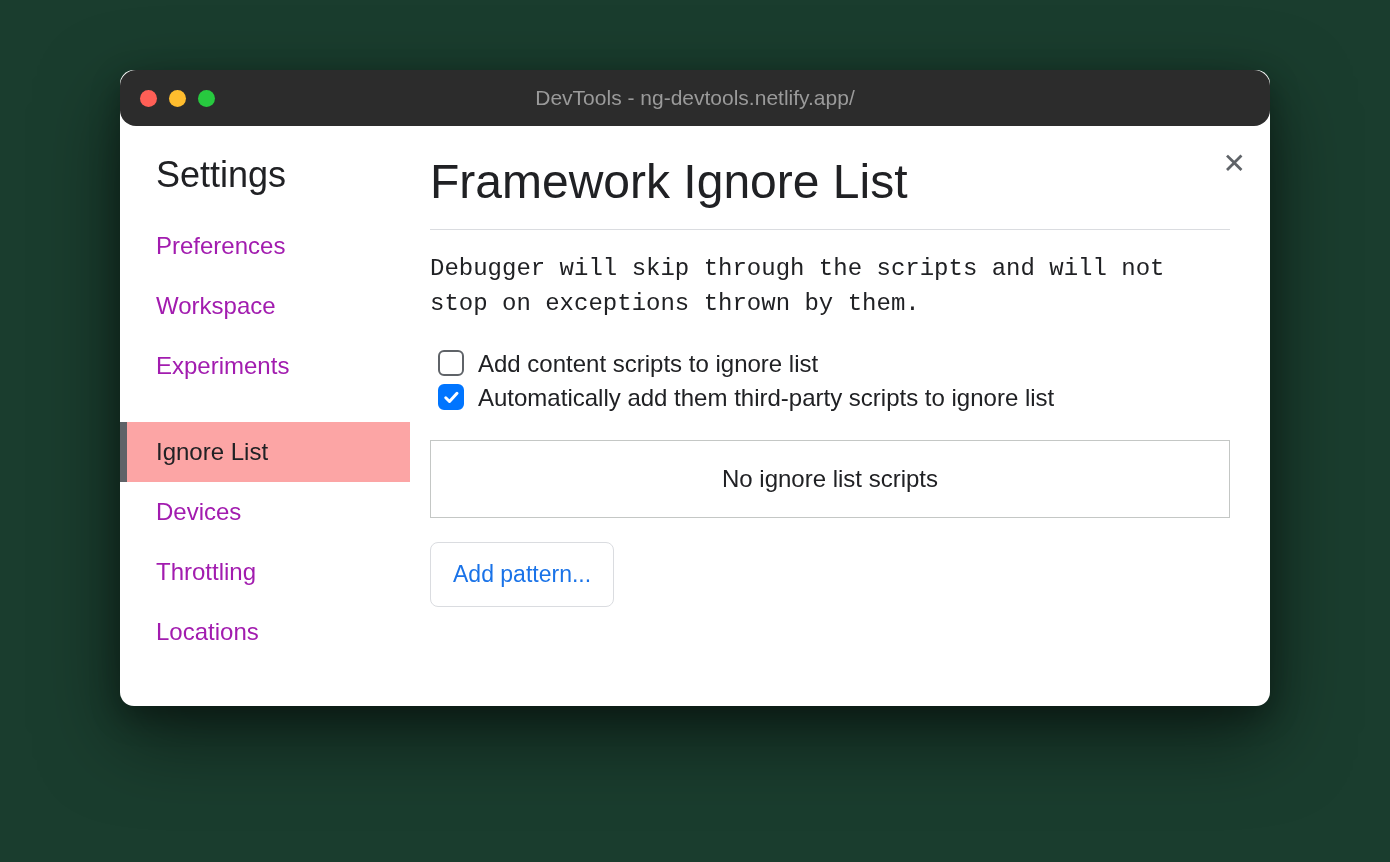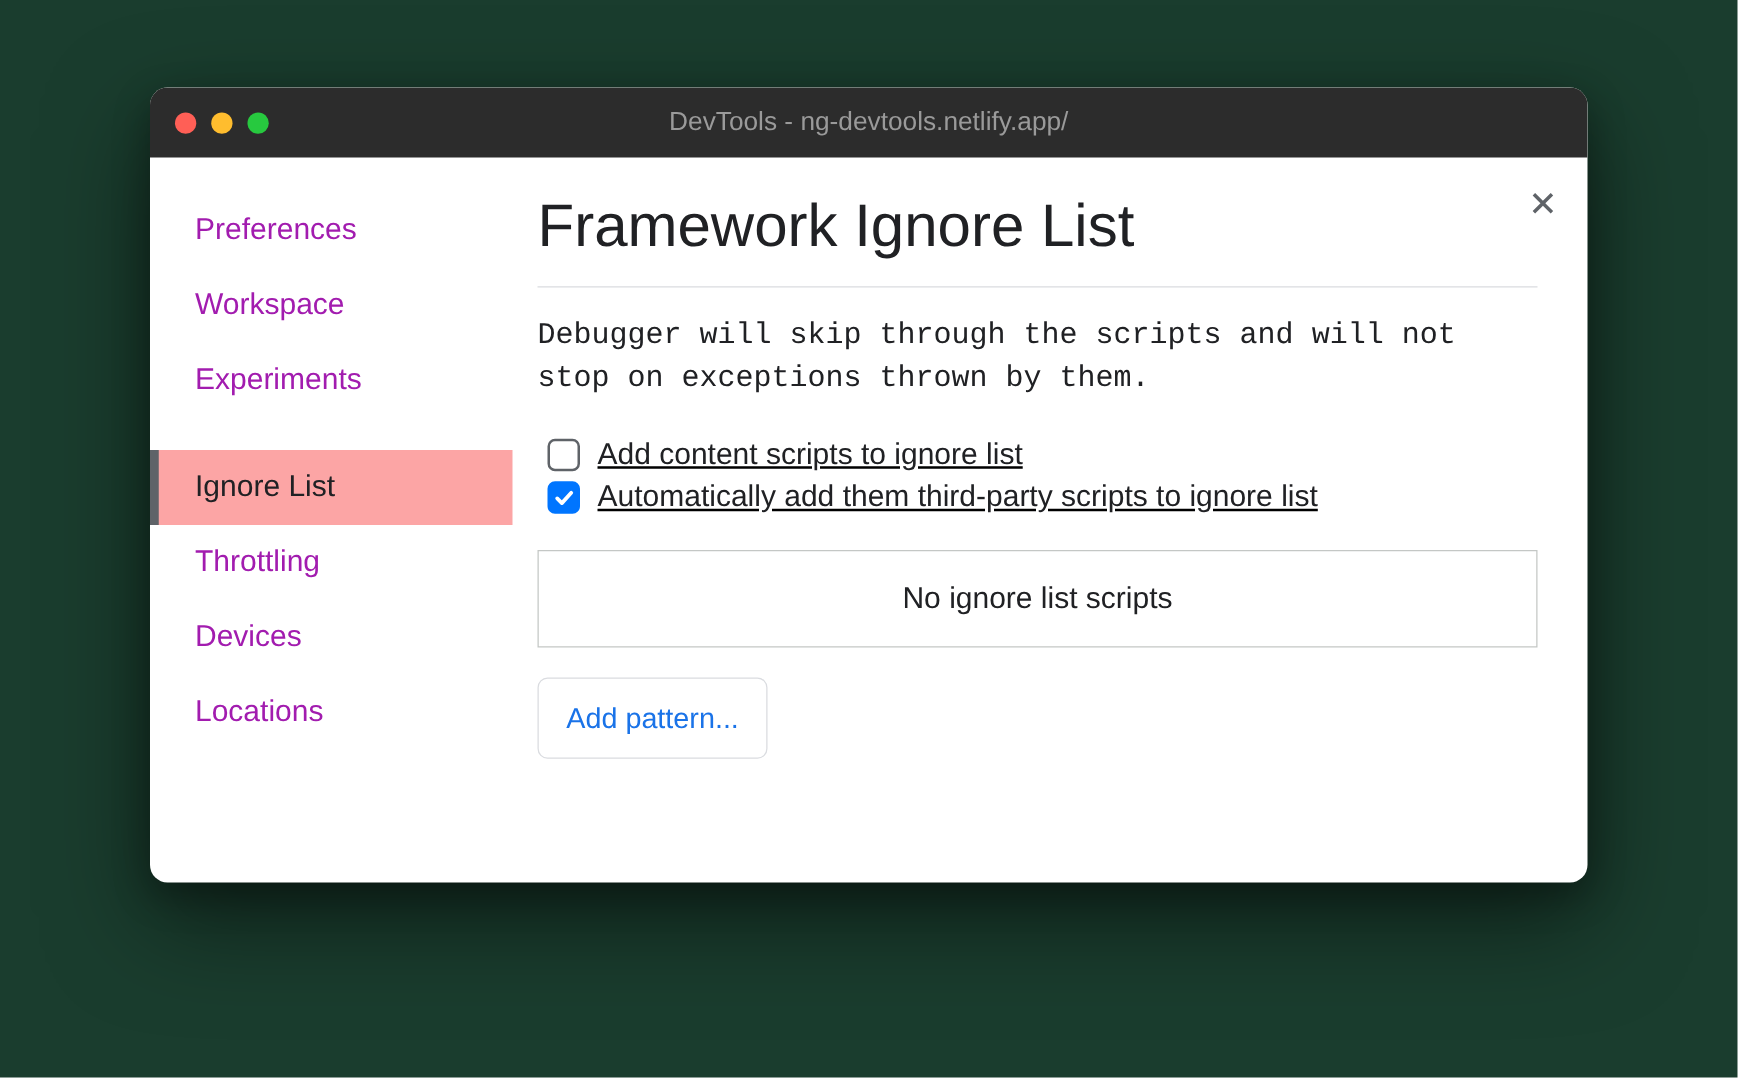--- a/index.html
+++ b/index.html
@@ -27,20 +27,21 @@
       box-shadow: 0 30px 80px rgba(0,0,0,0.5), 0 10px 30px rgba(0,0,0,0.3);
     }
     
     .titlebar {
       background: #2c2c2c;
       height: 56px;
       display: flex;
       align-items: center;
       position: relative;
       padding: 0 20px;
+      border-radius: 16px;
     }
     
     .traffic-lights {
       display: flex;
       gap: 12px;
       align-items: center;
     }
     
     .traffic-light {
       width: 17px;
@@ -131,25 +132,23 @@
     .description {
       font-size: 24px;
       color: #202124;
       line-height: 1.45;
       margin-bottom: 28px;
       font-family: Liberation Mono, monospace;
     }
     
     .checkbox-row {
       display: flex;
-      align-items: center;
       gap: 14px;
       margin-bottom: 6px;
       padding-left: 8px;
-      text-decoration: underline;
     }
     
     .checkbox {
       width: 26px;
       height: 26px;
       border: 2.5px solid #5f6368;
       border-radius: 6px;
       flex-shrink: 0;
       display: flex;
       align-items: center;
@@ -205,38 +204,39 @@
       <div class="traffic-light green"></div>
     </div>
     <div class="window-title">DevTools - ng-devtools.netlify.app/</div>
   </div>
 
   <div class="content">
 
     <div class="close-button">✕</div>
 
     <div class="sidebar">
+      <div class="sidebar-title">Settings</div>
 
       <div class="sidebar-item">
         <span>Preferences</span>
       </div>
       <div class="sidebar-item">
         <span>Workspace</span>
       </div>
       <div class="sidebar-item">
         <span>Experiments</span>
       </div>
       <div class="sidebar-item active">
         <span>Ignore List</span>
       </div>
       <div class="sidebar-item">
+        <span>Devices</span>
+      </div>
+      <div class="sidebar-item">
         <span>Throttling</span>
-      </div>
-      <div class="sidebar-item">
-        <span>Devices</span>
       </div>
       <div class="sidebar-item">
         <span>Locations</span>
       </div>
     </div>
 
     <div class="main">
       <div class="main-title">Framework Ignore List</div>
       
       <div class="description">Debugger will skip through the scripts and will not stop on exceptions thrown by them.</div>

